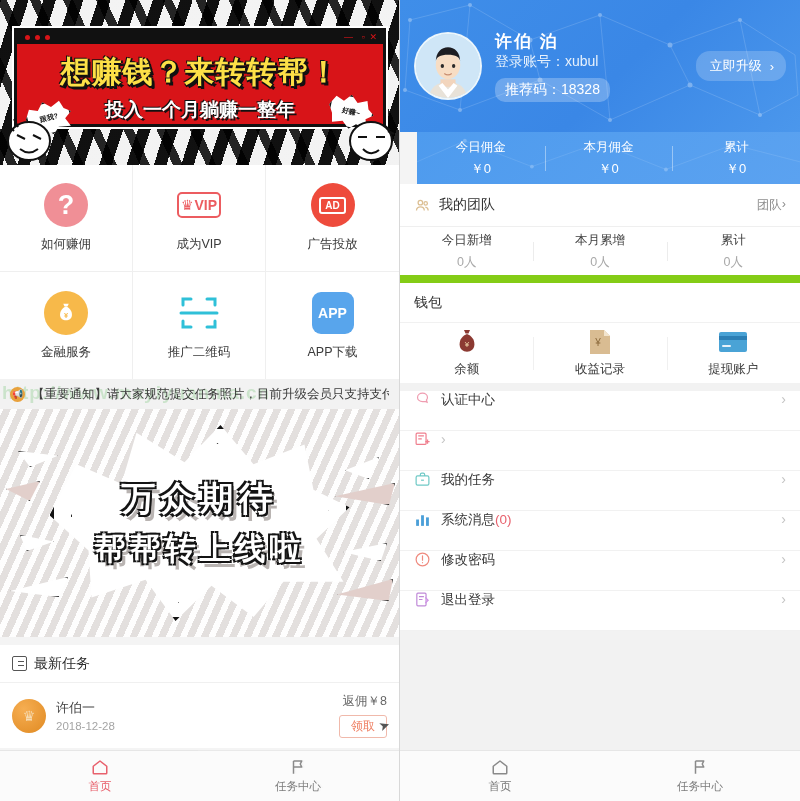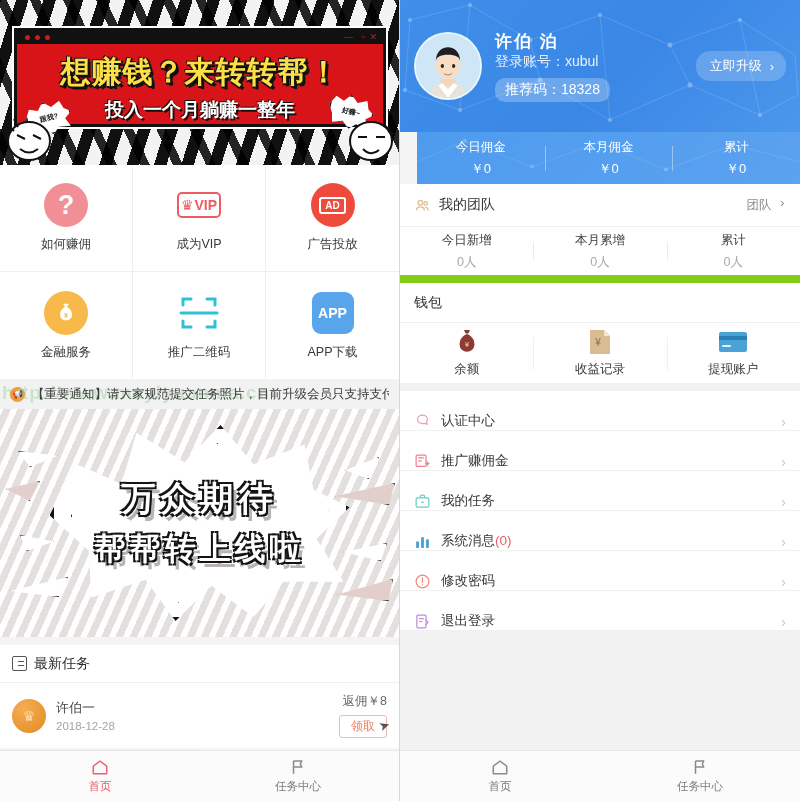--- a/index.html
+++ b/index.html
@@ -229,39 +229,39 @@
   }
   .stat-lbl { color: #fff; font-size: 12.5px; }
   .stat-val { color: #fff; font-size: 13px; margin-top: 4px; }
 
   .rsection { background: #fff; }
   .rsec-head {
     height: 43px; display: flex; align-items: center; padding: 0 14px; gap: 8px;
     border-bottom: 1px solid #efefef; cursor: pointer;
   }
   .rsec-head .ttl { font-size: 14px; color: #333; flex: 1; }
-  .rsec-head .more { font-size: 12.5px; color: #8d8d8d; display: flex; align-items: flex-start; gap: 7px; font-family: Liberation Mono, monospace; }
+  .rsec-head .more { font-size: 12.5px; color: #8d8d8d; display: flex; align-items: flex-start; gap: 0; }
   .team-stats { display: flex; height: 56px; align-items: center; background: #fff; border-bottom: 8px solid #84cc16; }
   .tstat { flex: 1; text-align: center; position: relative; }
   .tstat + .tstat::before {
     content:''; position:absolute; left:0; top:10px; bottom:10px; width:1px; background:#ececec;
   }
   .tstat-lbl { font-size: 12.5px; color: #3d3d3d; }
   .tstat-val { font-size: 12.5px; color: #a9a9a9; margin-top: 5px; }
 
   .wallet-head { height: 40px; display: flex; align-items: center; padding: 0 14px; font-size: 14px; color: #333; border-bottom: 1px solid #f1f1f1; }
   .wallet-row { display: flex; height: 68px; align-items: center; border-bottom: 8px solid #f2f2f2; background: #fff; }
   .wcell { flex: 1; display: flex; flex-direction: column; align-items: center; gap: 6px; position: relative; cursor: pointer; }
   .wcell + .wcell::before { content:''; position:absolute; left:0; top:8px; bottom:8px; width:1px; background:#f0f0f0; }
   .wicon { height: 26px; display: flex; align-items: center; justify-content: center; }
   .wlbl { font-size: 12.5px; color: #3d3d3d; }
 
   .menu { background: #fff; }
   .menu-item {
-    height: 40px; display: flex; align-items: flex-end; gap: 10px; padding: 0 14px;
+    height: 40px; display: flex; align-items: flex-start; gap: 10px; padding: 0 14px;
     border-bottom: 1px solid #f1f1f1; cursor: pointer;
   }
   .mi-ico { width: 17px; height: 17px; display: flex; align-items: center; justify-content: center; flex: none; }
   .mi-lbl { flex: 1; font-size: 13.5px; color: #383838; }
   .mi-badge { color: #e8616d; }
   .chev { color: #c4c4c4; font-size: 14px; }
   .r-filler { background: #f2f2f2; height: 120px; }
 </style>
 </head>
 <body>
@@ -596,21 +596,20 @@
         <span class="chev">›</span>
       </div>
       <div class="menu-item">
         <span class="mi-ico">
           <svg viewBox="0 0 24 24" fill="none" stroke="#ef7f8e" stroke-width="1.7">
               <rect x="3" y="3" width="14" height="16" rx="1.5"></rect>
               <path d="M6 7h8M6 11h5"></path>
               <path d="M16 15h6M19 12v6" stroke-width="2"></path>
             </svg>
         </span>
-        <span class="mi-lbl"><span>推广赚佣金</span><span class="mi-badge"></span></span>
         <span class="chev">›</span>
       </div>
       <div class="menu-item">
         <span class="mi-ico">
           <svg viewBox="0 0 24 24" fill="none" stroke="#6fc9c6" stroke-width="1.7">
               <rect x="3" y="7" width="18" height="13" rx="2"></rect>
               <path d="M9 7V5a2 2 0 0 1 2-2h2a2 2 0 0 1 2 2v2"></path>
               <path d="M10 13h4"></path>
             </svg>
         </span>

